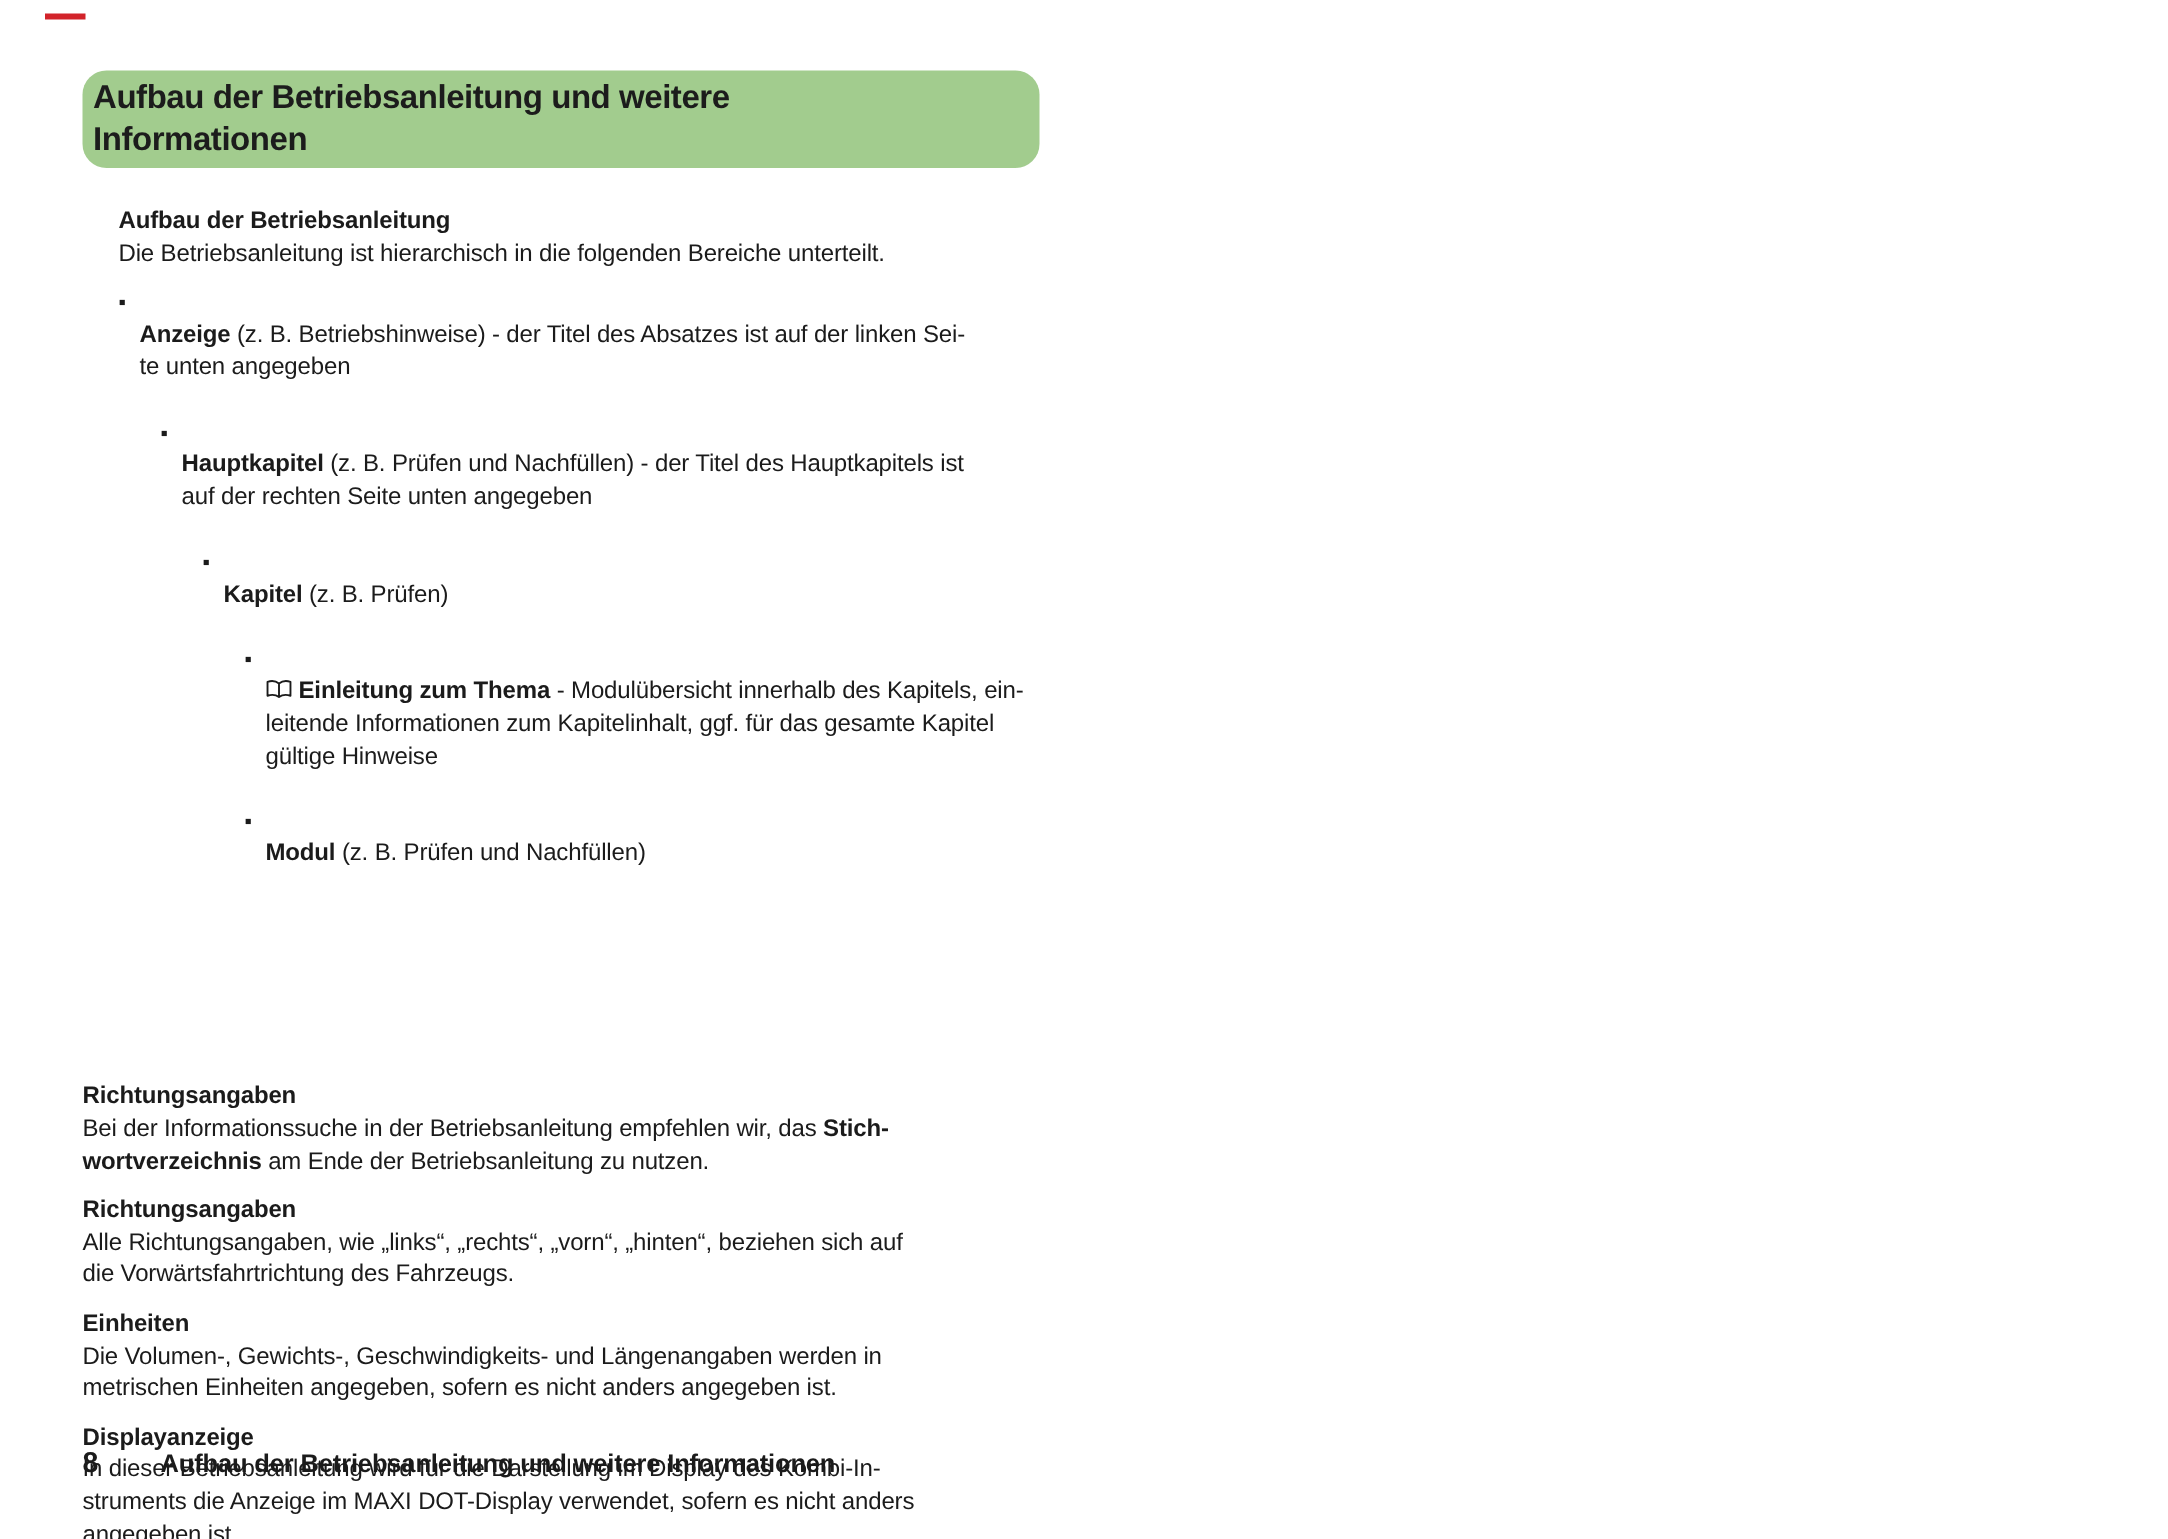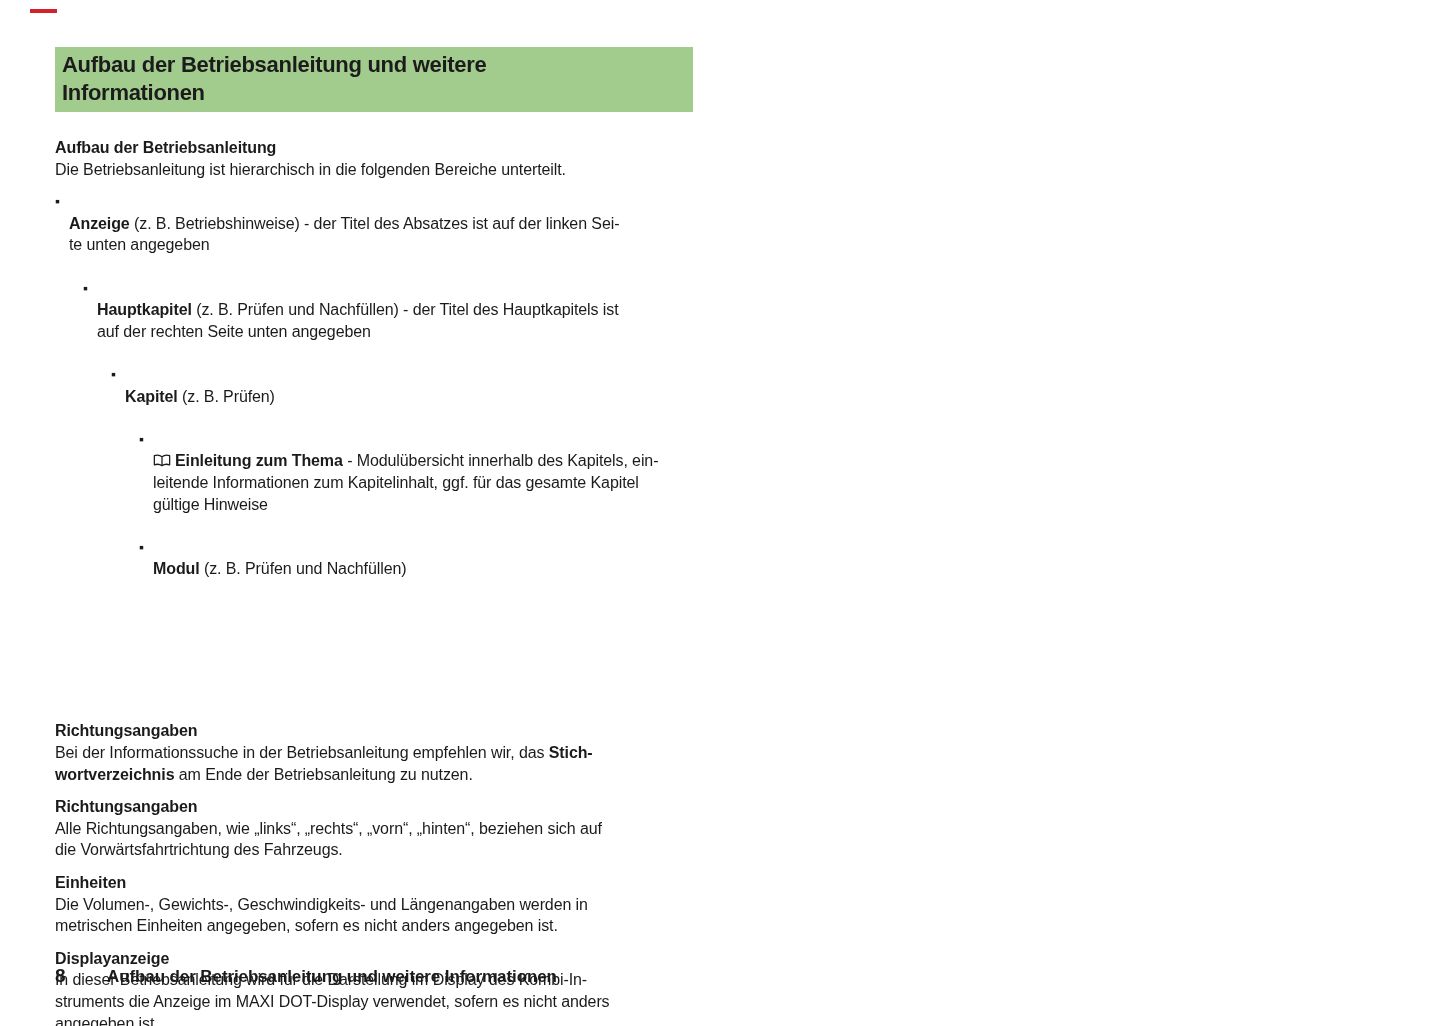--- a/index.html
+++ b/index.html
@@ -22,32 +22,33 @@
     position: absolute;
     left: 55px; top: 47px;
     width: 645px;
   }
   .title-banner {
     box-sizing: border-box;
     width: 638px;
     min-height: 65px;
     background: #a2cc8e;
     padding: 4px 8px 4px 7px;
+    border-radius: 16px;
   }
   .title-banner h1 {
     margin: 0;
     font-size: 22px;
     font-weight: 700;
     line-height: 28px;
     letter-spacing: -0.3px;
     color: #1c1c1c;
     white-space: pre-line;
   }
   .section { margin-top: 11px; }
-  .section.first { margin-top: 25px; }
+  .section.first { margin-top: 25px; margin-left: 24px; }
   h2 {
     margin: 0;
     font-size: 16px;
     font-weight: 700;
     line-height: 21.6px;
     letter-spacing: -0.1px;
   }
   p.body {
     margin: 0;
     font-size: 16px;

